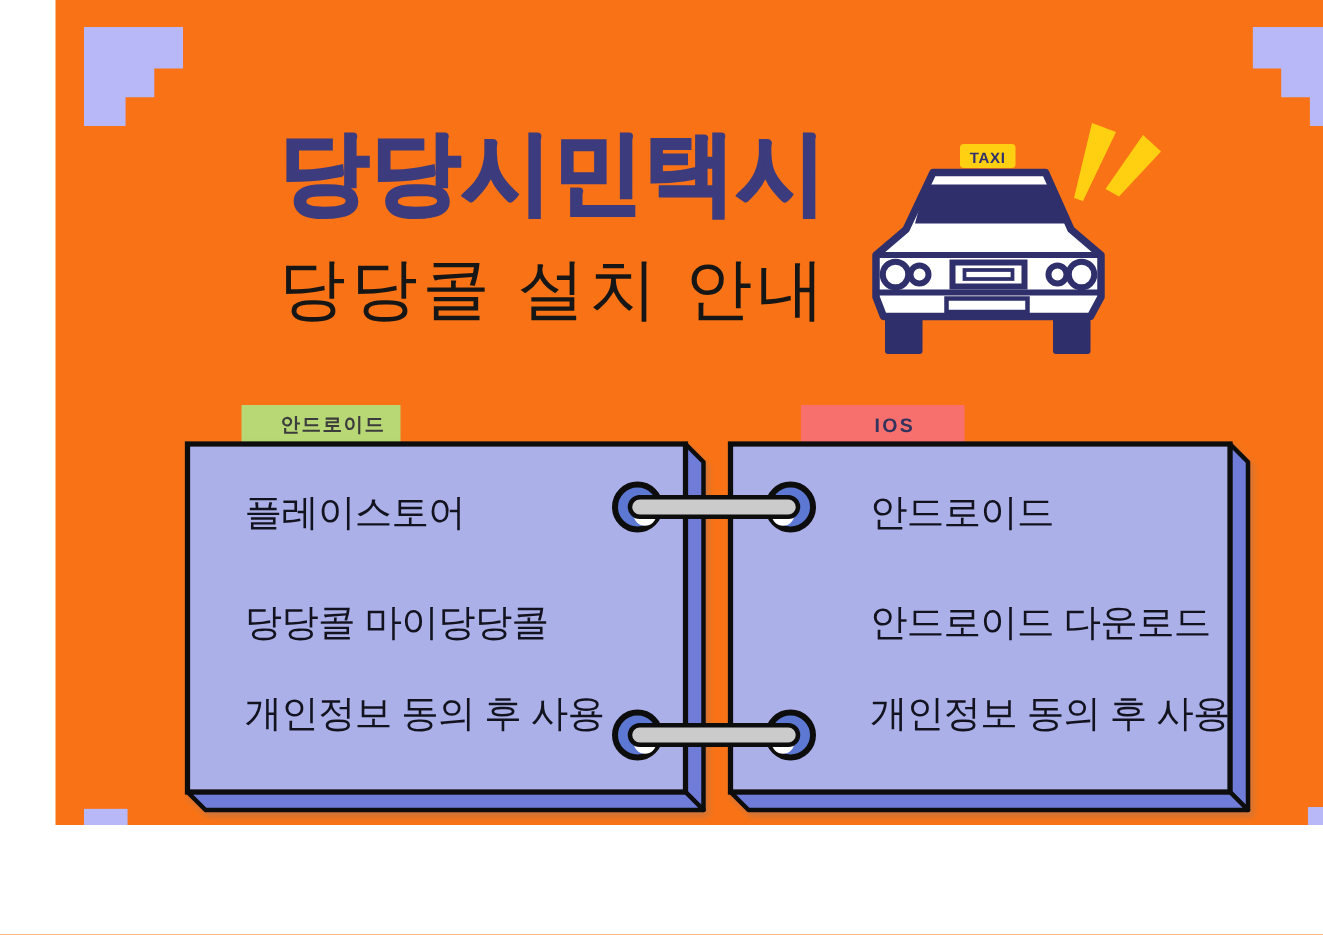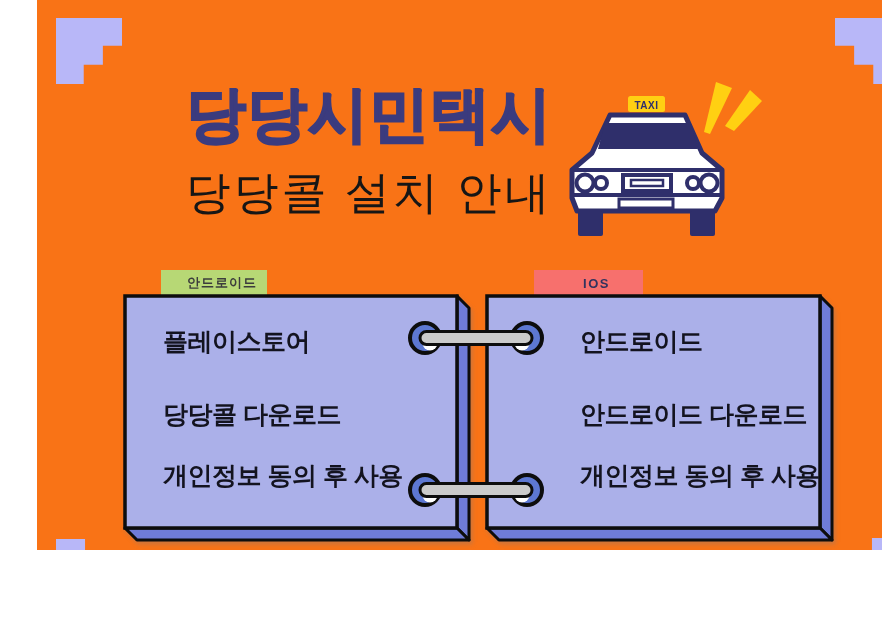--- a/index.html
+++ b/index.html
@@ -21,35 +21,35 @@
   
   .title{
     position:absolute;left:72px;top:82px;width:520px;text-align:center;
     font-size:60px;font-weight:900;color:#3b3b7e;letter-spacing:1px;
     -webkit-text-stroke:2.2px #3b3b7e;line-height:1.1;
   }
   .subtitle{
     position:absolute;left:72px;top:166px;width:520px;text-align:center;
     font-size:45px;font-weight:400;color:#161616;letter-spacing:3px;line-height:1.2;
   }
-  .taxi-wrap{position:absolute;left:520px;top:70px;width:230px;height:182px;}
+  .taxi-wrap{position:absolute;left:532px;top:70px;width:230px;height:182px;}
   
   .tab{
     position:absolute;top:270px;height:26px;display:flex;align-items:center;justify-content:center;
     font-size:13px;font-weight:700;z-index:1;padding-left:16px;
   }
   .tab.android{left:124px;width:90px;background:#b7d875;color:#3c3c3c;letter-spacing:1px;}
   .tab.ios{left:497px;width:93px;background:#f7706d;color:#33335e;letter-spacing:1.5px;text-align:center;}
   
   .panels-svg{position:absolute;left:0;top:0;z-index:2;filter:drop-shadow(2px 3px 2px rgba(120,120,130,.35));}
   .rings-svg{position:absolute;left:0;top:0;z-index:4;}
   
   .row{
     position:absolute;height:30px;display:flex;align-items:center;z-index:3;
-    font-size:25px;font-weight:700;color:#13131f;letter-spacing:-0.5px;white-space:nowrap;
+    font-size:25px;font-weight:400;color:#13131f;letter-spacing:-0.5px;white-space:nowrap;
   }
   .row.l{left:126px;}
   .row.r{left:543px;}
   .row.y1{top:326px;}
   .row.y2{top:399px;}
   .row.y3{top:460px;}
 </style>
 </head>
 <body>
 
@@ -106,21 +106,21 @@
     </g>
 
     <g>
       <polygon points="783,296 795,308 795,540 783,528" fill="#6f7cd8" stroke="#0d0d0d" stroke-width="3" stroke-linejoin="round"></polygon>
       <polygon points="450,528 783,528 795,540 462,540" fill="#6f7cd8" stroke="#0d0d0d" stroke-width="3" stroke-linejoin="round"></polygon>
       <rect x="450" y="296" width="333" height="232" fill="#abb0e9" stroke="#0d0d0d" stroke-width="3.5"></rect>
     </g>
   </svg>
 
   <div class="row l y1">플레이스토어</div>
-  <div class="row l y2">당당콜 다운로드</div>
+  <div class="row l y2">당당콜 마이당당콜</div>
   <div class="row l y3">개인정보 동의 후 사용</div>
 
   <div class="row r y1">안드로이드</div>
   <div class="row r y2">안드로이드 다운로드</div>
   <div class="row r y3">개인정보 동의 후 사용</div>
 
   <svg class="rings-svg" width="882" height="623" viewBox="0 0 882 623">
     <g>
       <circle cx="388" cy="338" r="15" fill="#5d78d2" stroke="#0d0d0d" stroke-width="4"></circle>
       <circle cx="393" cy="343" r="7.5" fill="#ffffff"></circle>

